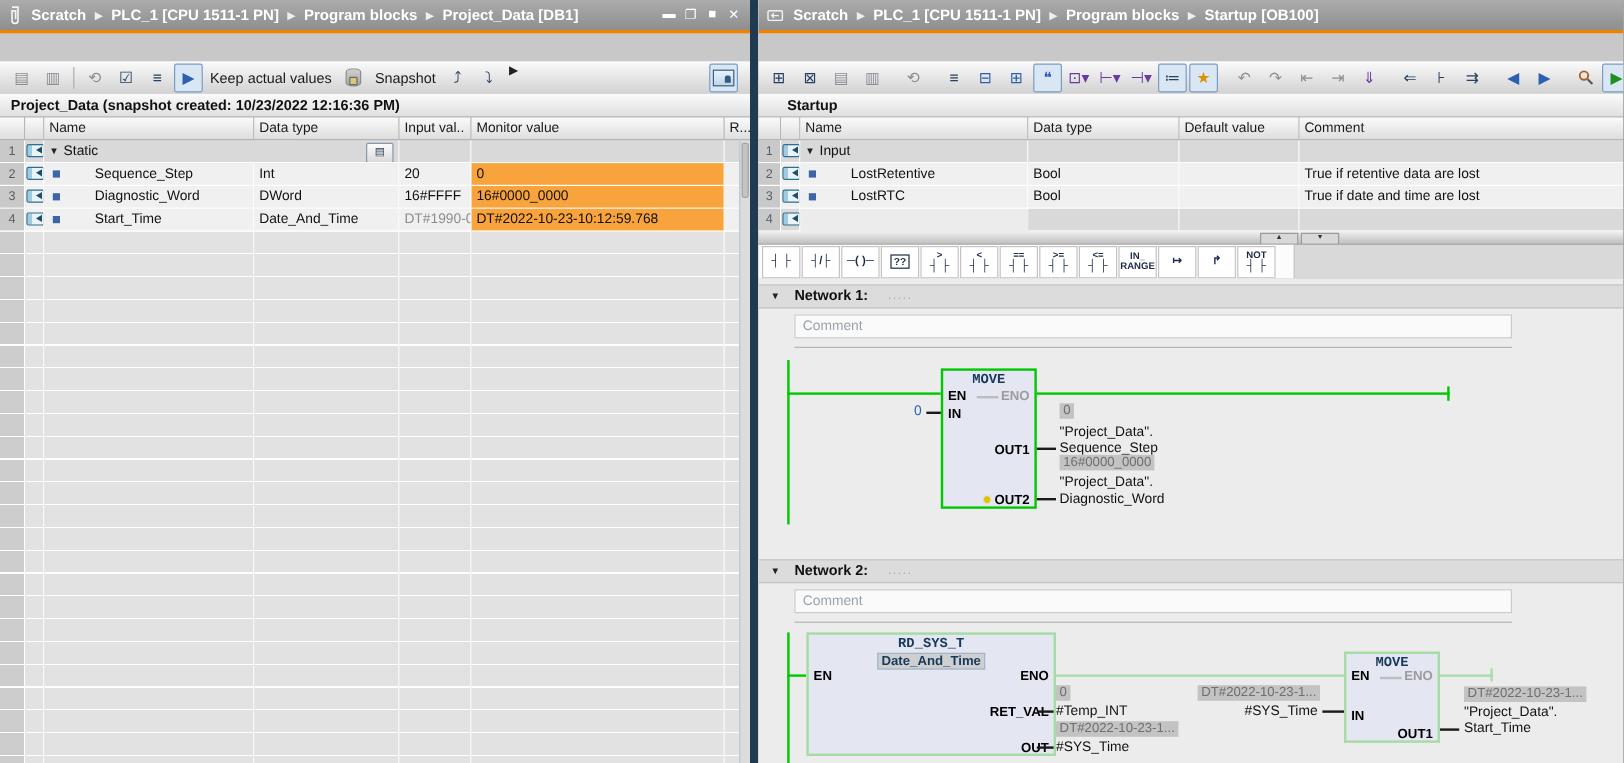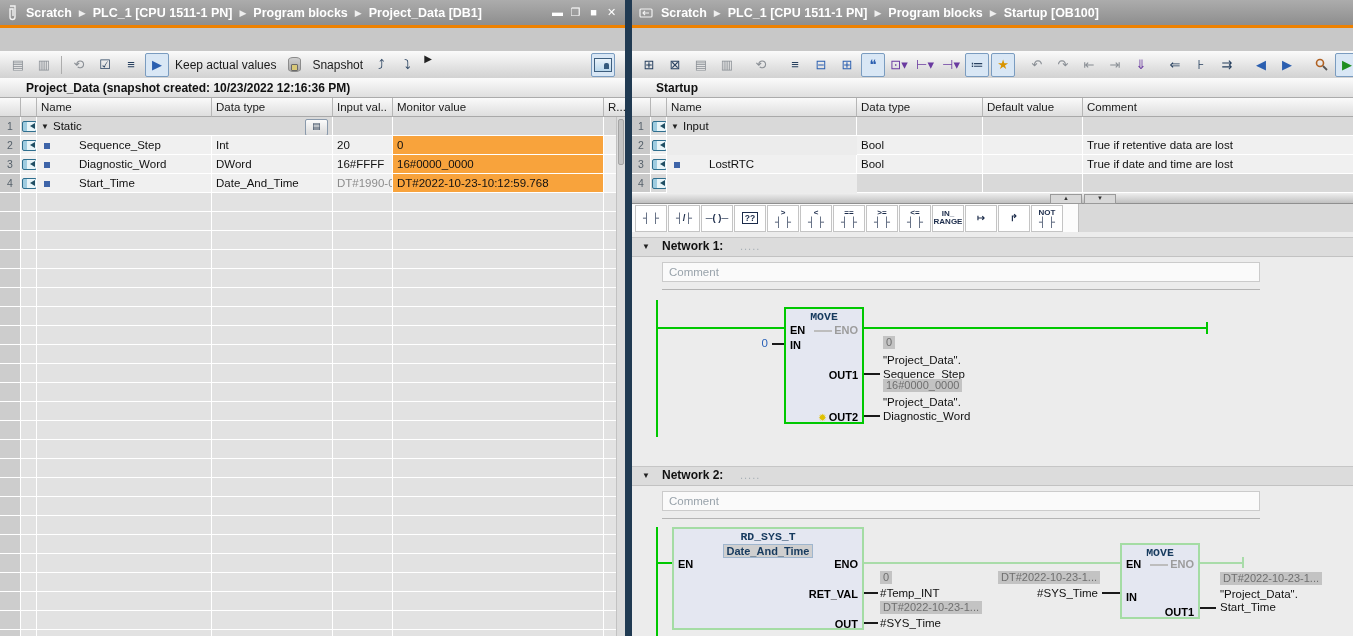--- a/index.html
+++ b/index.html
@@ -23,21 +23,21 @@
   .tbtn.navy{color:#27405F;} .tbtn.blue{color:#2B5FB0;} .tbtn.purple{color:#6A3AA0;} .tbtn.gray{color:#8A8F95;} .tbtn.gold{color:#D89400;} .tbtn.green{color:#1F8F1F;}
   .tbtn.pressed{background:#D9E7F5;border:1px solid #7A9CC0;}
   .tbtxt{font-size:12px;color:#1A1A1A;padding:0 5px;white-space:nowrap;}
   .tsep{width:1px;height:18px;background:#ADADAD;margin:0 4px;}
   .tb-overflow{font-size:10px;color:#222;margin:0 4px;align-self:flex-start;padding-top:2px;}
   .cyl{width:11px;height:13px;background:linear-gradient(#CFCFCF,#A8A8A8);border:1px solid #8B8B8B;border-radius:5px/3px;position:relative;}
   .cyl:after{content:"";position:absolute;left:2px;top:6px;width:5px;height:5px;border:1px solid #6A6A6A;border-radius:1px;background:#D8C878;}
   .monico{width:16px;height:12px;border:1px solid #3E5E7E;background:linear-gradient(#EAF3FB,#BAD7EC);position:relative;}
   .monico:after{content:"";position:absolute;right:2px;bottom:2px;width:5px;height:6px;background:#355A7E;border-radius:2px 2px 0 0;}
   
-  .sectitle{position:absolute;left:0;top:78px;right:0;height:20px;line-height:20px;background:linear-gradient(#FBFBFB,#DFDFDF);border-bottom:1px solid #ABABAB;font-weight:bold;font-size:12px;color:#111;padding-left:26px;box-sizing:border-box;}
+  .sectitle{position:absolute;left:0;top:78px;right:0;height:20px;line-height:20px;background:linear-gradient(#FBFBFB,#DFDFDF);border-bottom:1px solid #ABABAB;font-weight:bold;font-size:12px;color:#111;padding-left:9px;box-sizing:border-box;}
   .colheader{position:absolute;left:0;top:98px;right:0;height:19px;}
   .hcell{position:absolute;top:0;height:19px;line-height:18px;background:linear-gradient(#FAFAFA,#DEDEDE);border-right:1px solid #B6B6B6;border-bottom:1px solid #A9A9A9;font-size:11.5px;color:#1A1A1A;padding-left:4px;box-sizing:border-box;overflow:hidden;white-space:nowrap;}
   .rows{position:absolute;left:0;top:117px;right:0;}
   .trow{position:absolute;left:0;right:0;height:19px;}
   .tcell{position:absolute;top:0;height:19px;line-height:18px;font-size:11.5px;color:#111;border-right:1px solid #FFF;border-bottom:1px solid #FFF;box-sizing:border-box;white-space:nowrap;overflow:hidden;padding-left:4px;}
   .numcell{background:#C9C9C9;color:#55606A;font-size:10.5px;text-align:center;padding-left:0;}
   .bgstruct{background:#D9D9D9;} .bgleaf{background:#F0F0F0;} .bgorange{background:#F8A33C;}
   .graytxt{color:#8C8C8C;}
   .tagico{display:inline-block;width:13px;height:9px;border:1px solid #2E6E8E;border-radius:2px;background:linear-gradient(90deg,#9FCCE0 0 4px,#E8F4F8 4px);position:relative;vertical-align:middle;}
   .tagico:after{content:"";position:absolute;left:4px;top:1px;border:3px solid transparent;border-right:5px solid #1F4E63;}
@@ -286,20 +286,21 @@
         <div class="tcell bgstruct" style="left:19px;width:16px;padding-left:1px;"><span class="tagico"></span></div>
         <div class="tcell bgstruct" style="left:35px;width:190px;"><span class="marker-struct">▼</span><span>Input</span></div>
         <div class="tcell bgstruct" style="left:225px;width:126px;"></div>
         <div class="tcell bgstruct" style="left:351px;width:100px;"></div>
         <div class="tcell bgstruct" style="left:451px;width:270px;border-right:none;"></div>
       </div>
 
       <div class="trow" style="top:19px;">
         <div class="tcell numcell" style="left:0;width:19px;">2</div>
         <div class="tcell bgleaf" style="left:19px;width:16px;padding-left:1px;"><span class="tagico"></span></div>
+        <div class="tcell bgleaf" style="left:35px;width:190px;"><span class="marker-leaf" style="margin-left:2px;"></span><span style="margin-left:28px;">LostRetentive</span></div>
         <div class="tcell bgleaf" style="left:225px;width:126px;">Bool</div>
         <div class="tcell bgleaf" style="left:351px;width:100px;"></div>
         <div class="tcell bgleaf" style="left:451px;width:270px;border-right:none;">True if retentive data are lost</div>
       </div>
 
       <div class="trow" style="top:38px;">
         <div class="tcell numcell" style="left:0;width:19px;">3</div>
         <div class="tcell bgleaf" style="left:19px;width:16px;padding-left:1px;"><span class="tagico"></span></div>
         <div class="tcell bgleaf" style="left:35px;width:190px;"><span class="marker-leaf" style="margin-left:2px;"></span><span style="margin-left:28px;">LostRTC</span></div>
         <div class="tcell bgleaf" style="left:225px;width:126px;">Bool</div>
@@ -415,21 +416,21 @@
         <span class="lbl">Network 2:</span>
         <span class="dots">.....</span>
       </div>
       <div class="netcomment" style="top:259px;">Comment</div>
       <div class="netline" style="top:286px;"></div>
 
       <div class="wire v" style="left:24px;top:295px;height:109px;"></div>
       <div class="wire" style="left:24px;top:330px;width:16px;"></div>
       <div class="wire pale" style="left:232px;top:330px;width:256px;"></div>
 
-      <div class="ladblk pale" style="left:40px;top:295px;width:192px;height:103px;">
+      <div class="ladblk pale" style="left:40px;top:295px;width:208px;height:103px;">
         <div class="btitle">RD_SYS_T</div>
         <div class="subtitle-box"><span>Date_And_Time</span></div>
         <div class="pin l" style="top:29px;">EN</div>
         <div class="pin r" style="top:29px;">ENO</div>
         <div class="pin r" style="top:59px;">RET_VAL</div>
         <div class="pin r" style="top:89px;">OUT</div>
       </div>
 
       <div class="blkwire" style="left:232px;top:360px;width:14px;"></div>
       <div class="valbox" style="left:248px;top:339px;">0</div>

